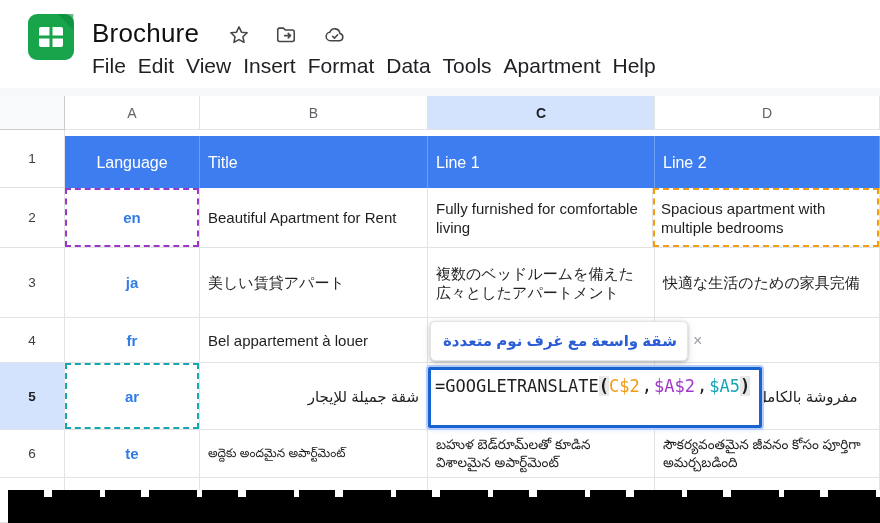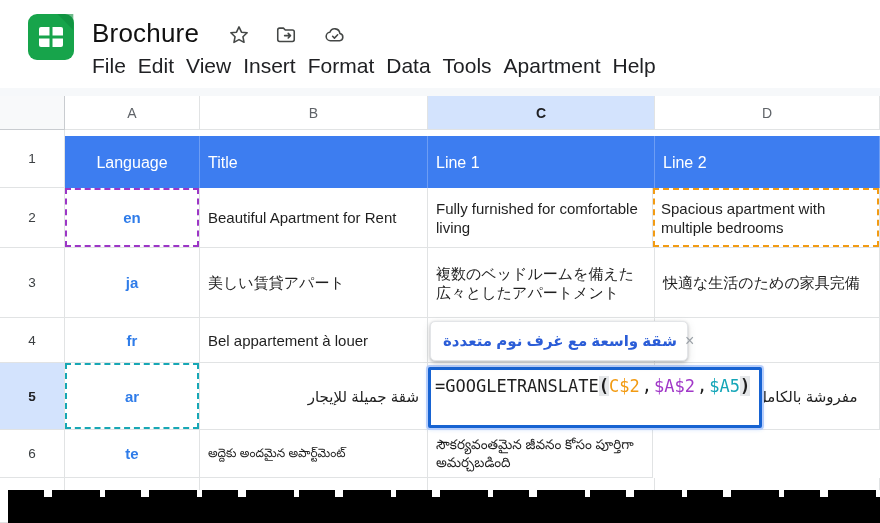--- a/index.html
+++ b/index.html
@@ -49,21 +49,21 @@
                  border:3px solid #1763d2; border-radius:2px; box-shadow:0 0 0 2px #b7cefb, 0 1px 4px rgba(26,115,232,.3);
                  padding:5px 2px 10px 4px; z-index:30; }
   .formula-line { font-family:"DejaVu Sans Mono","Liberation Mono",monospace; font-size:17px; line-height:22px; white-space:nowrap; }
   .tok { color:#1f1f1f; }
   .tok.hl { background:#e6e8ea; font-weight:700; }
   .tok.comma { padding:0 2px; }
   
   .tooltip { position:absolute; left:430px; top:321px; width:258px; height:40px; background:#fff;
              border:1px solid #e3e5e8; border-radius:5px; z-index:40;
              box-shadow:0 1px 3px rgba(60,64,67,.3), 0 3px 8px rgba(60,64,67,.15);
-             display:flex; align-items:center; justify-content:space-between; padding:0 10px 0 12px; gap:8px; }
+             display:flex; align-items:center; justify-content:space-between; padding:0 10px 0 12px; gap:16px; }
   .tooltip .ptext { direction:rtl; font-size:15px; font-weight:600; white-space:nowrap; }
   .tooltip .close { color:#9aa0a6; font-size:16px; line-height:16px; cursor:pointer; }
   
   .redact-notch { position:absolute; left:8px; top:490px; width:872px; height:8px; z-index:50;
                   background:repeating-linear-gradient(90deg,#000 0 36px,#fff 36px 44px,#000 44px 92px,#fff 92px 97px); }
   .redact-bar { position:absolute; left:8px; top:497px; width:872px; height:26px; background:#000; z-index:50; }
 </style>
 </head>
 <body>
 
@@ -154,20 +154,21 @@
       <div class="cell wC"></div>
       <div class="cell wD" style="overflow:visible">
         <span class="d5text">مفروشة بالكامل لمعيشة مريحة</span>
       </div>
     </div>
 
     <div class="row r6">
       <div class="rn">6</div>
       <div class="cell wA lang">te</div>
       <div class="cell wB" style="font-size:12px">అద్దెకు అందమైన అపార్ట్‌మెంట్</div>
+      <div class="cell wC wrap2" style="font-size:13.5px;line-height:18px">బహుళ బెడ్‌రూమ్‌లతో కూడిన విశాలమైన అపార్ట్‌మెంట్</div>
       <div class="cell wD wrap2" style="font-size:13.5px;line-height:18px">సౌకర్యవంతమైన జీవనం కోసం పూర్తిగా అమర్చబడింది</div>
     </div>
 
     <div class="row r7">
       <div class="rn"></div>
       <div class="cell wA"></div>
       <div class="cell wB"></div>
       <div class="cell wC"></div>
       <div class="cell wD"></div>
     </div>

